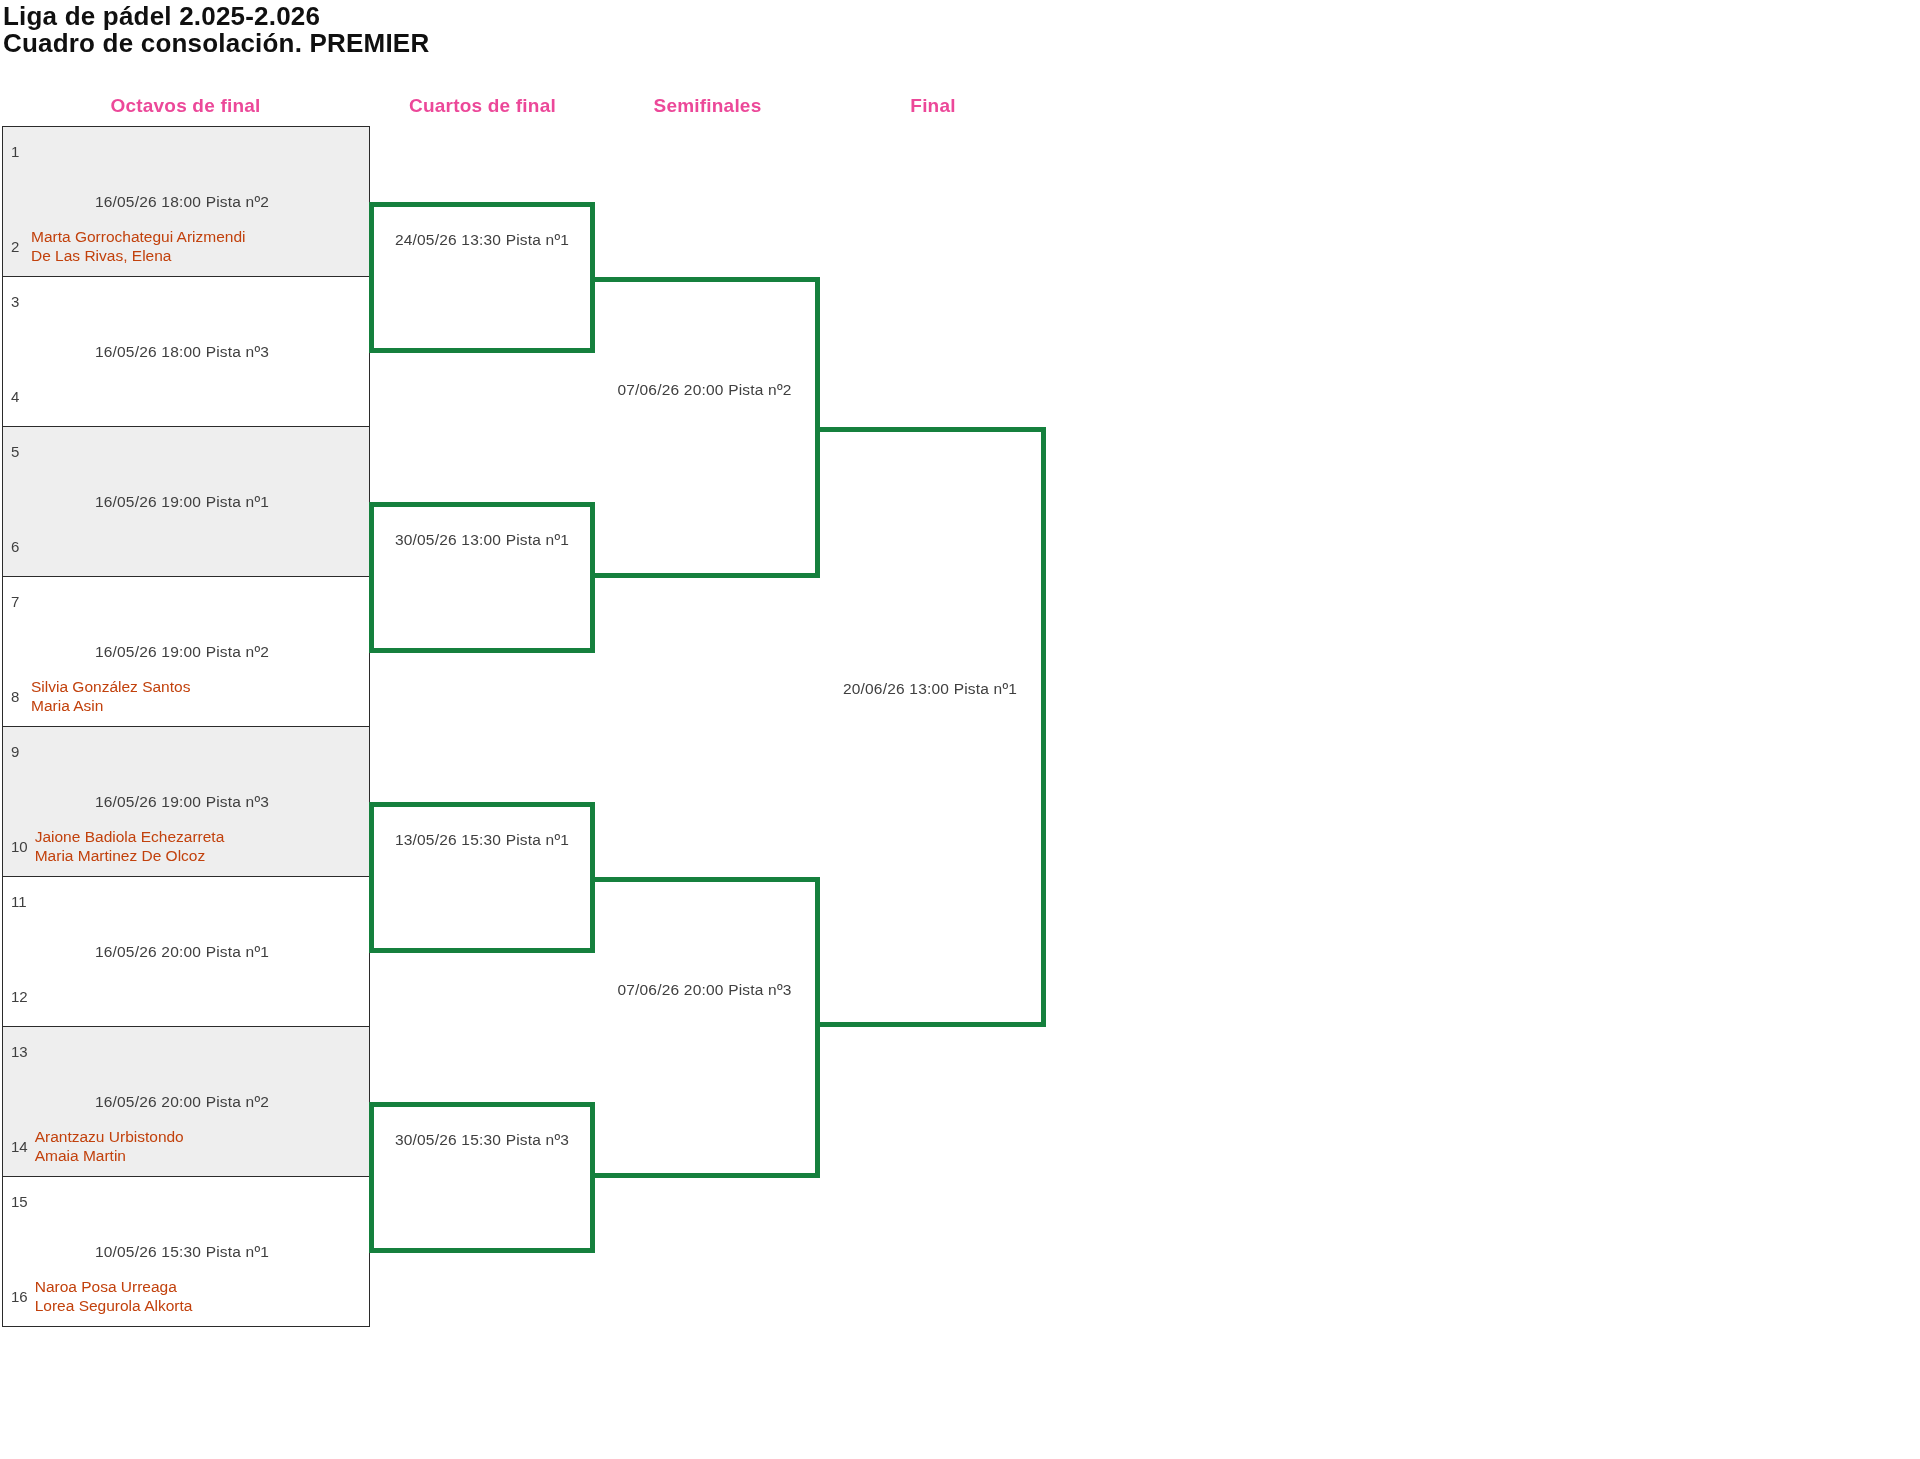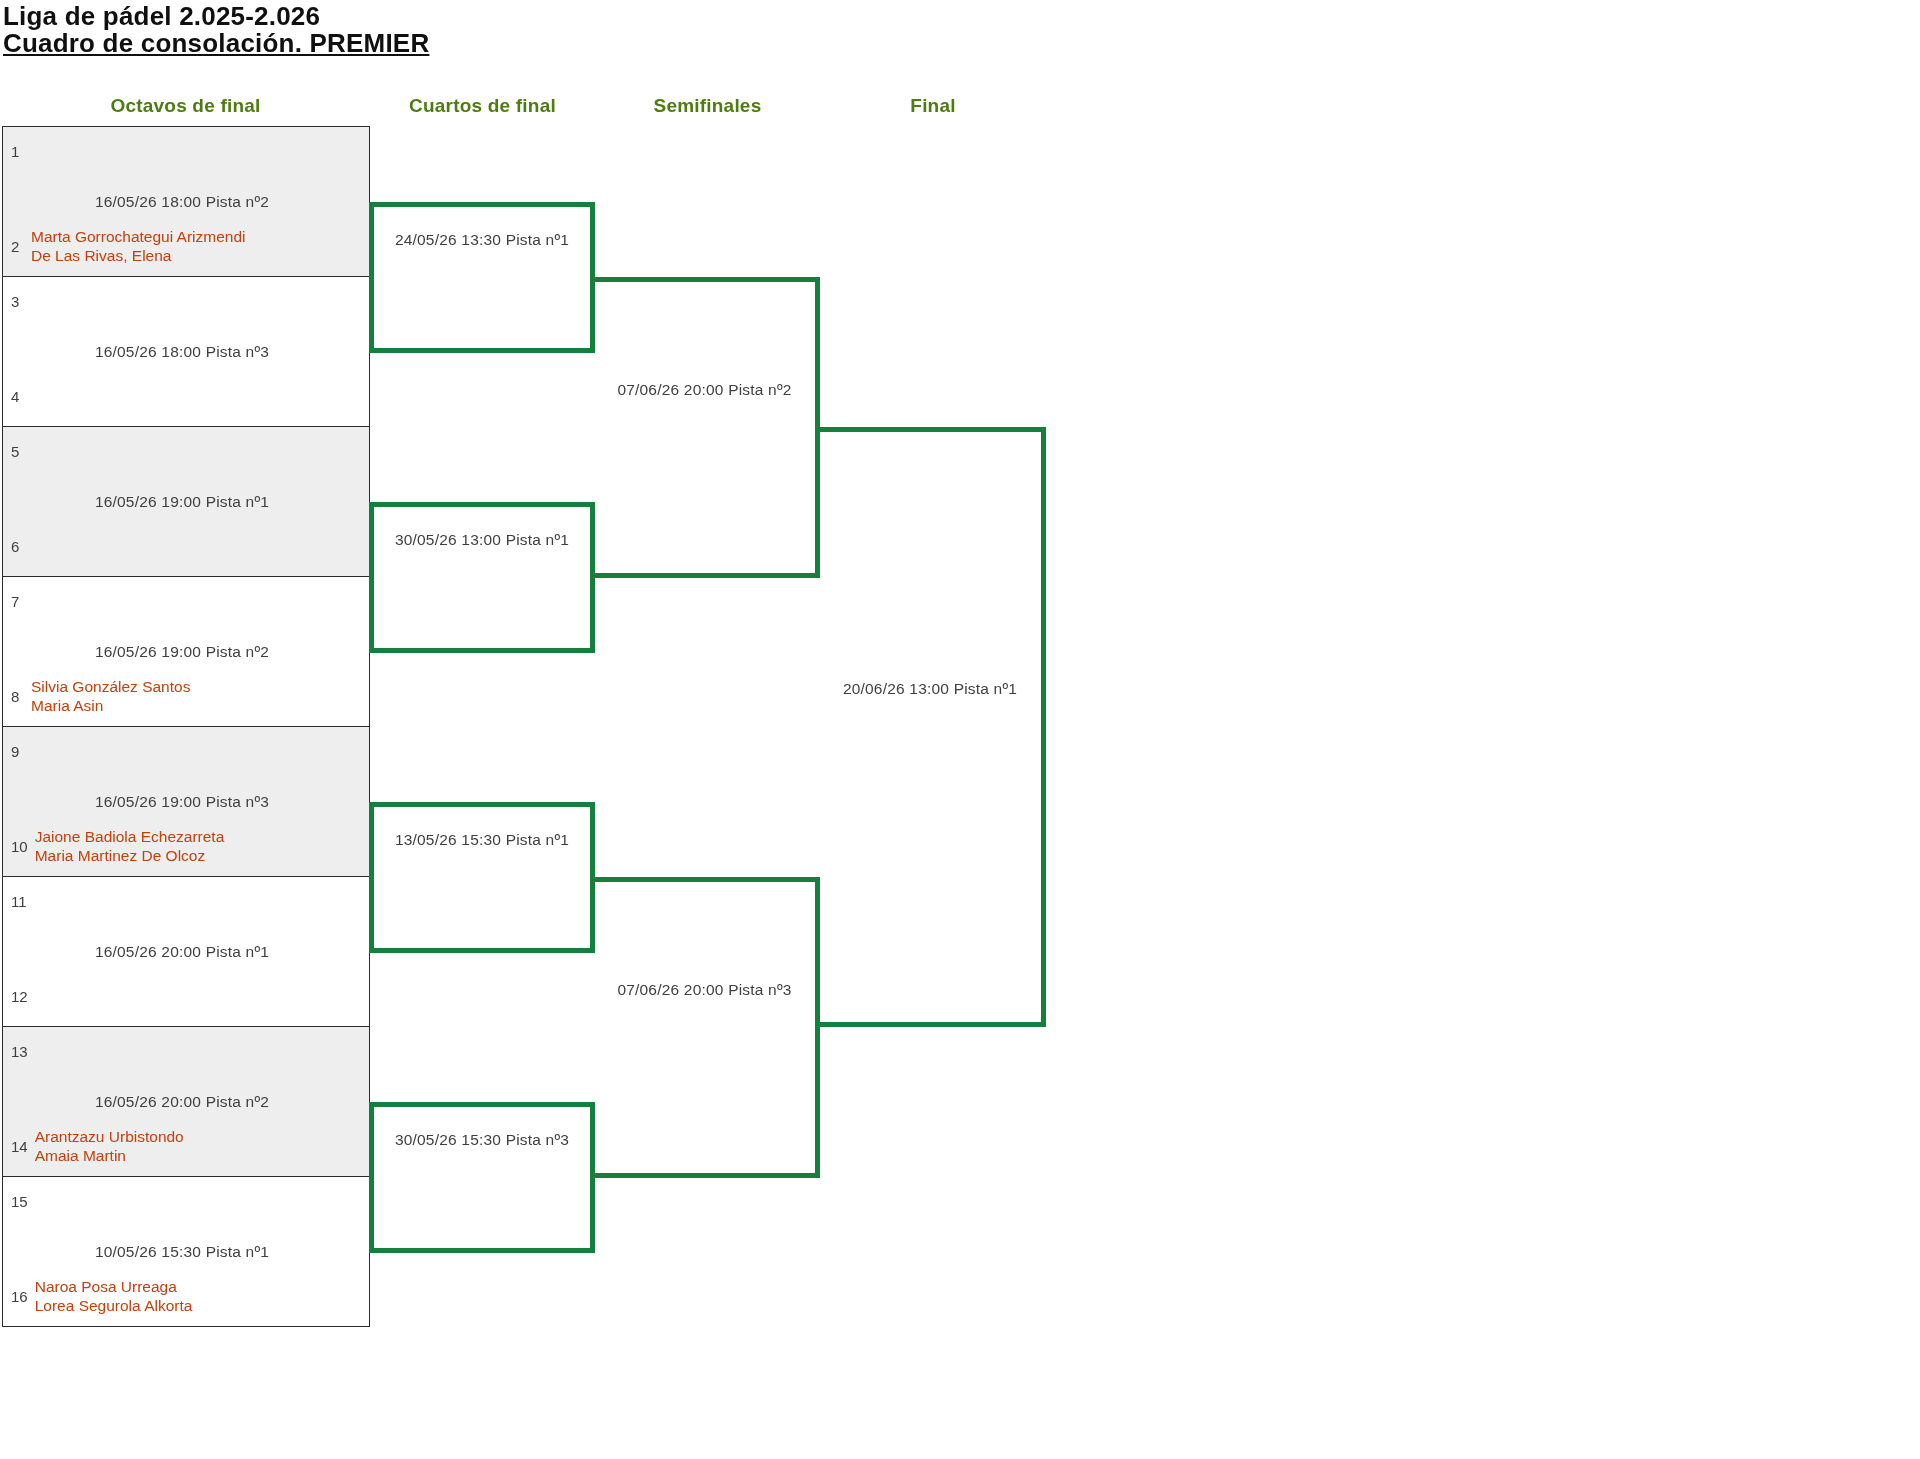--- a/index.html
+++ b/index.html
@@ -5,23 +5,23 @@
   html,body{margin:0;padding:0;background:#ffffff;}
   .page{
     position:relative;width:1920px;height:1459px;background:#ffffff;
     font-family:"Liberation Sans","DejaVu Sans",sans-serif;color:#3f3f3f;overflow:hidden;
   }
   .page-title,.page-subtitle{
     position:absolute;left:3px;font-size:26px;font-weight:700;color:#101010;
     line-height:27px;white-space:nowrap;letter-spacing:0.2px;
   }
   .page-title{top:3px;}
-  .page-subtitle{top:30px;text-decoration:underline;}
+  .page-subtitle{top:30px;}
   .round-header{
-    position:absolute;top:95px;font-size:19px;font-weight:600;color:#4d7c0f;
+    position:absolute;top:95px;font-size:19px;font-weight:600;color:#ec4899;
     text-align:center;letter-spacing:0.2px;
   }
   #rh0{left:0;width:371px;}
   #rh1{left:370px;width:225px;}
   #rh2{left:595px;width:225px;}
   #rh3{left:820px;width:226px;}
 
   #octavos{
     position:absolute;left:2px;top:126px;width:368px;
     border:1px solid #2b2b2b;box-sizing:border-box;

